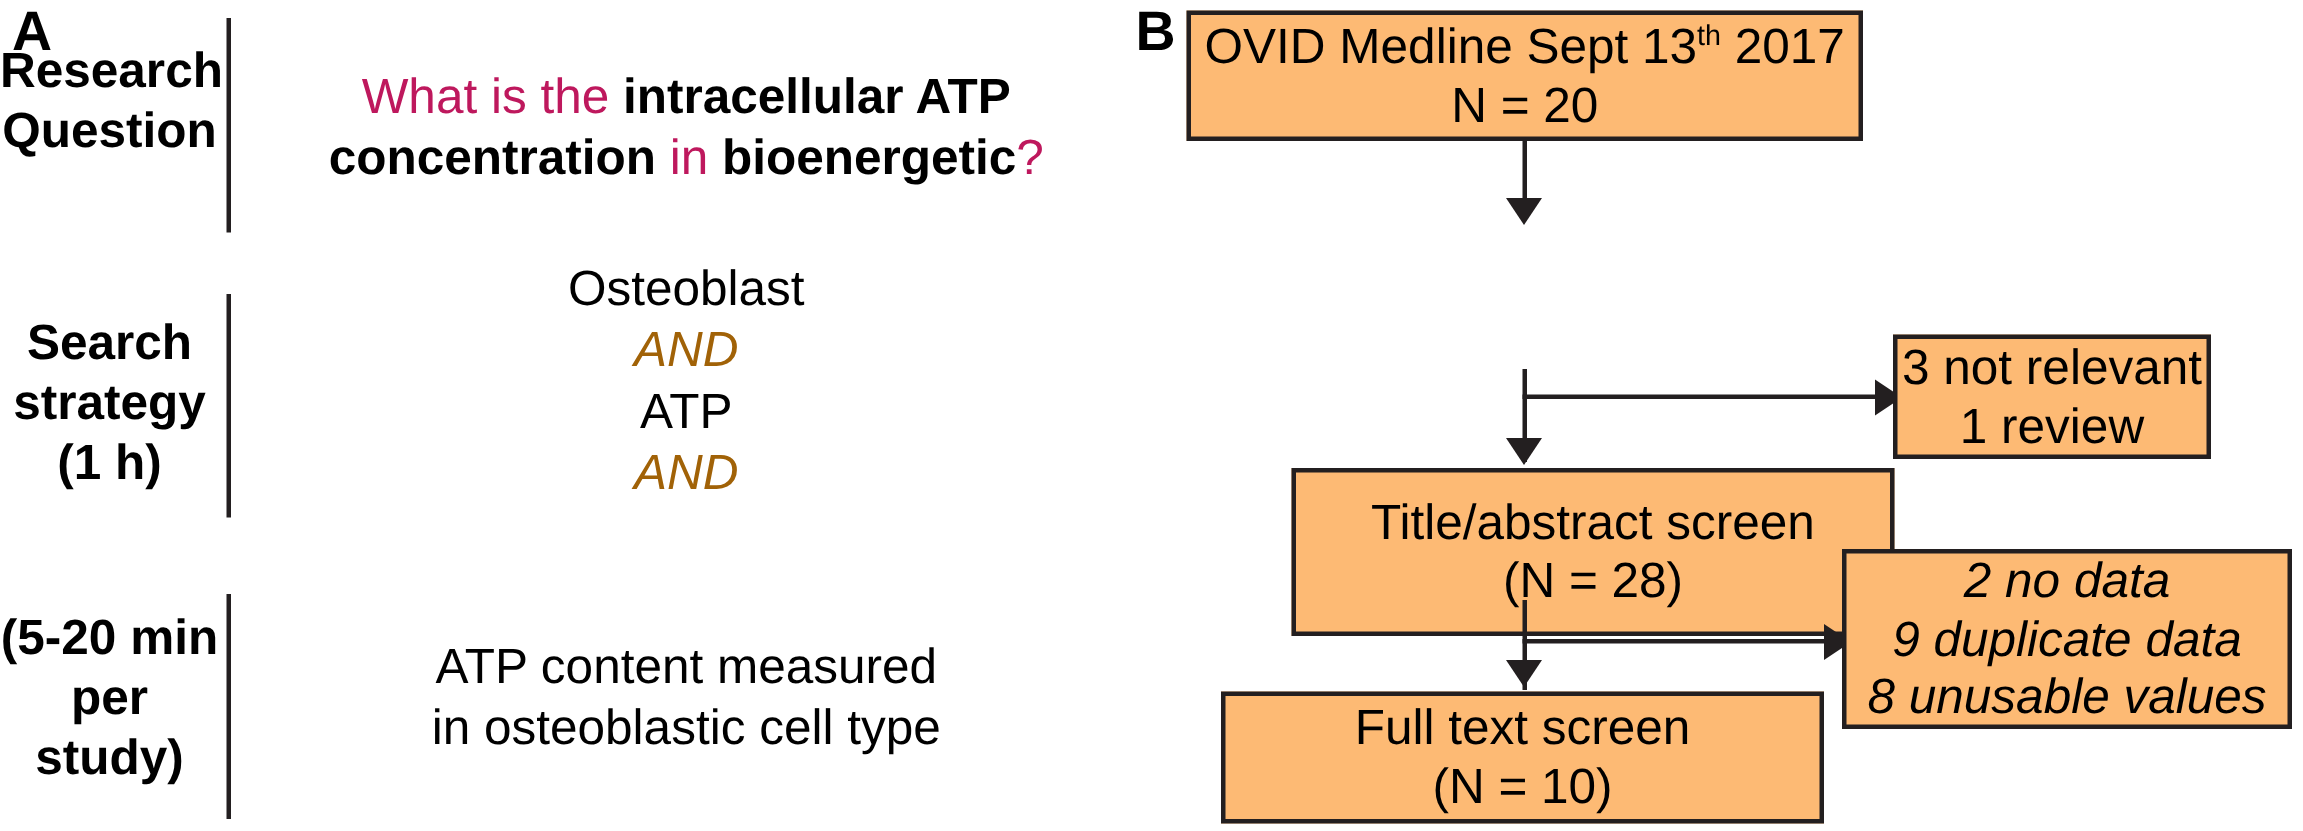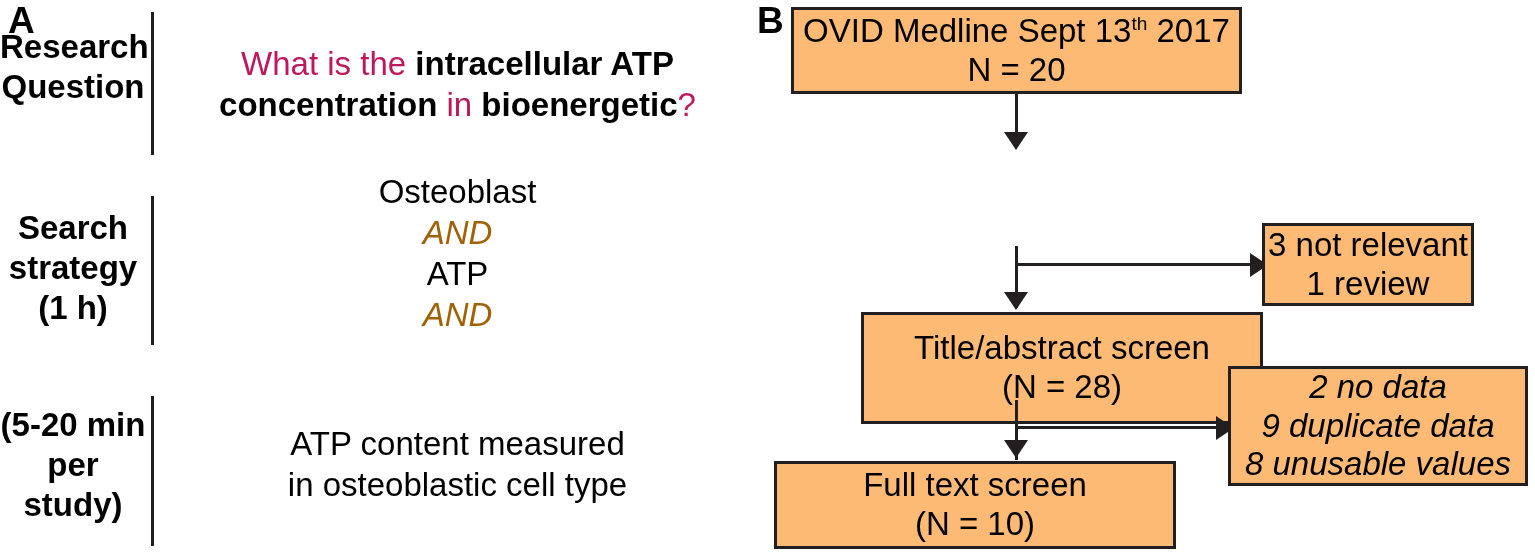--- a/index.html
+++ b/index.html
@@ -94,21 +94,21 @@
     font-size: 33px;
     line-height: 1.17;
     color: #000000;
   }
   .flow-box .line { display: block; white-space: nowrap; }
   sup { font-size: 0.58em; vertical-align: super; line-height: 0; }
 
   #box-source   { left: 791px;  top: 7px;   width: 451px; height: 87px; }
   #box-dupes    { left: 841px;  top: 152px; width: 352px; height: 94px; }
   #box-title    { left: 814px;  top: 312px; width: 402px; height: 112px; margin-left: 47px; }
-  #box-full     { left: 774px;  top: 461px; width: 402px; height: 88px; }
+  #box-full     { left: 814px;  top: 461px; width: 402px; height: 88px; }
   #box-excl-1   { left: 1262px; top: 223px; width: 212px; height: 83px; }
   #box-excl-2   { left: 1228px; top: 366px; width: 300px; height: 120px; font-style: italic; }
 
   
   .conn { position: absolute; background: #231f20; }
   .v-line { width: 3px; }
   .h-line { height: 3px; }
 
   .arrow-down {
     position: absolute;

